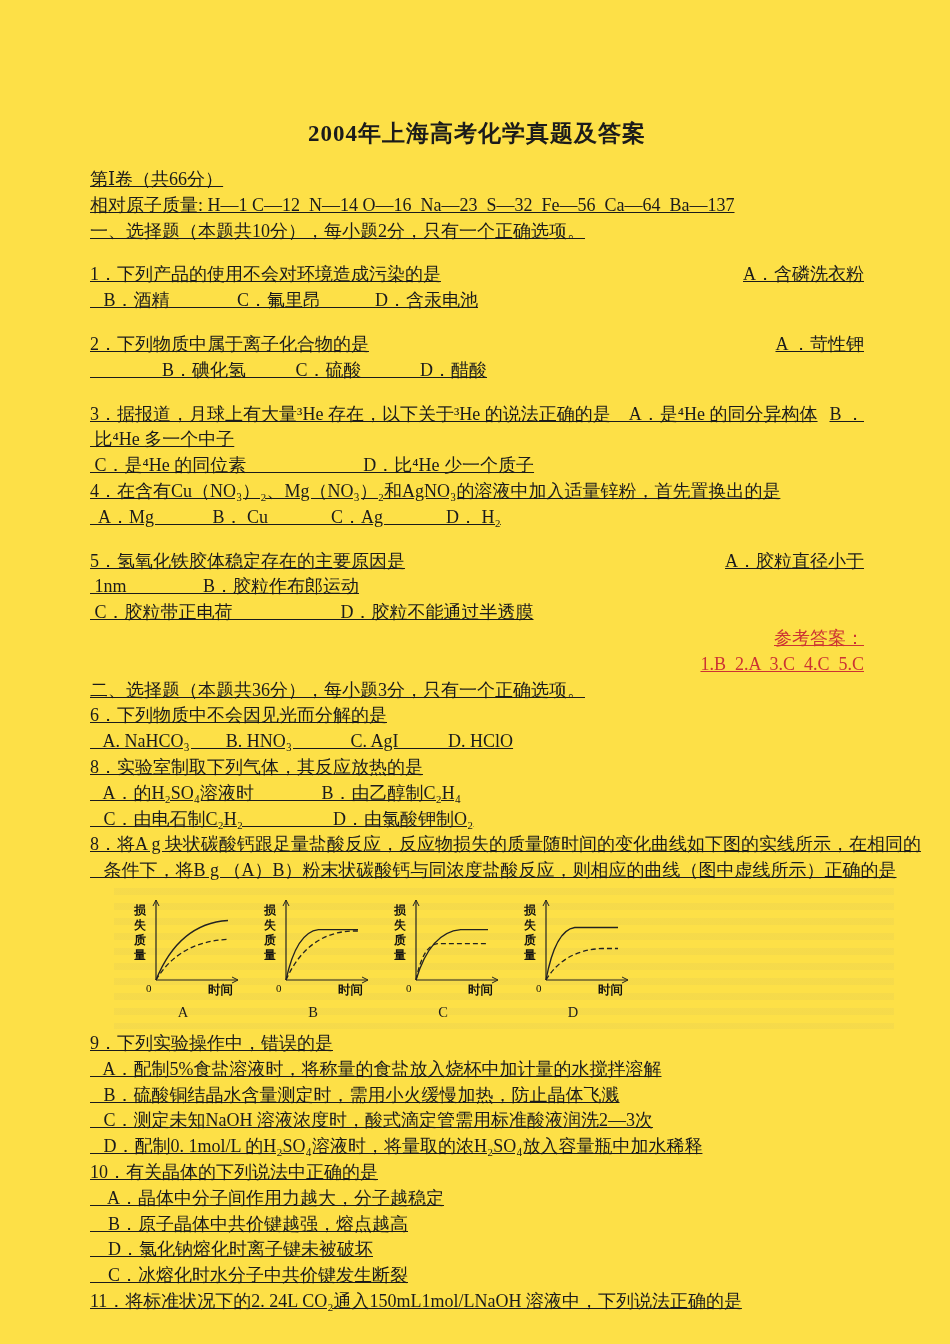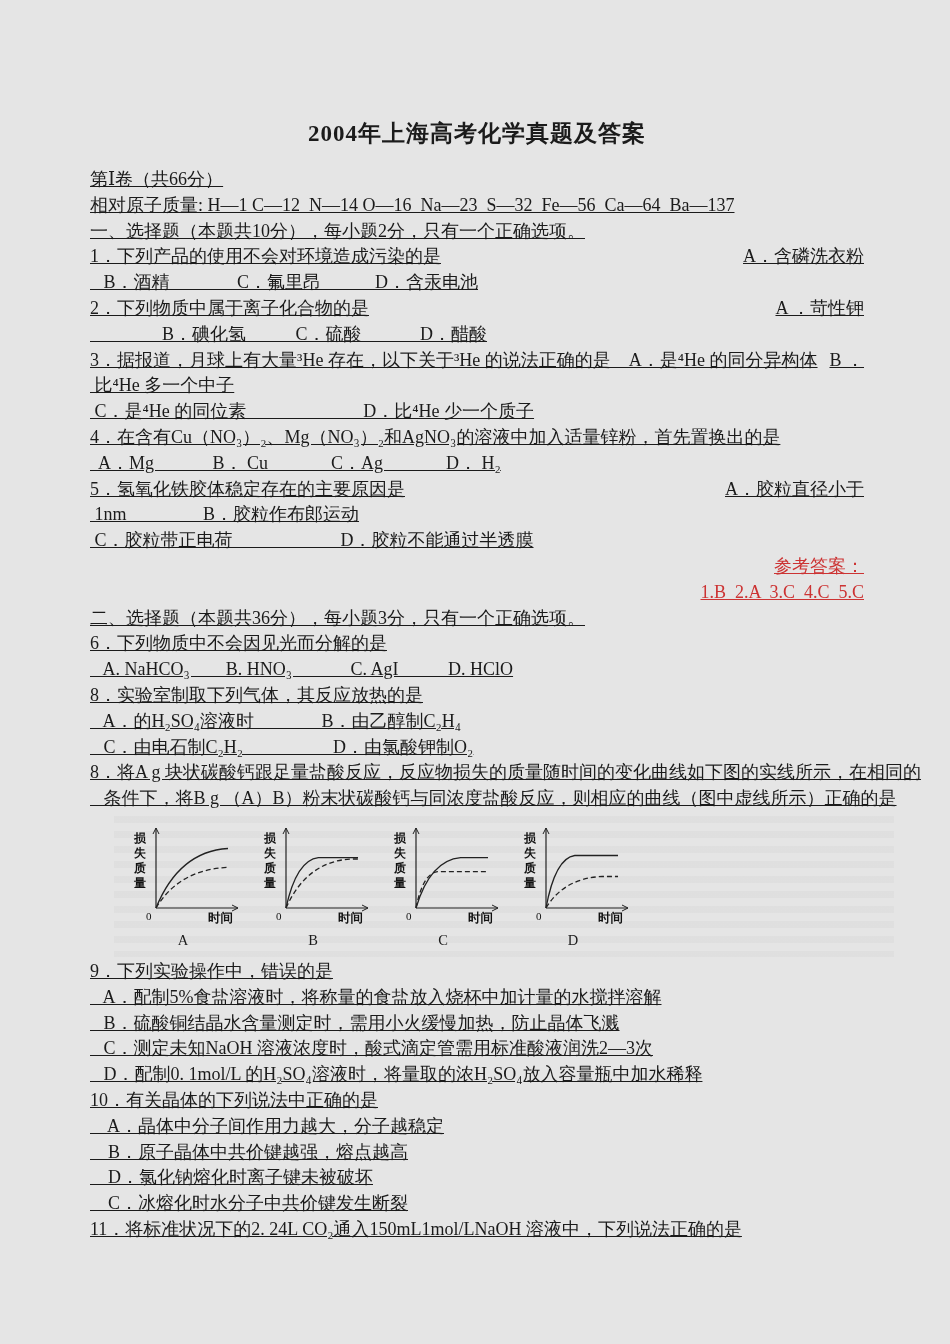--- a/index.html
+++ b/index.html
@@ -1,20 +1,20 @@
 <!DOCTYPE html>
 <html style="--answer-red: #cc3333;"><head>
 <meta charset="utf-8">
 <style>
   html,body{margin:0;padding:0;background:#ffffff;}
   .page{
     width:950px;
     height:1344px;
     box-sizing:border-box;
-    background:#e5e5e5;
+    background:#fde047;
     color:#1b1b1b;
     font-family:"Liberation Serif","DejaVu Serif",serif;
     padding:118px 86px 30px 90px;
     overflow:hidden;
     position:relative;
   }
   .title{
     font-size:23px;
     font-weight:bold;
     text-align:center;
@@ -24,21 +24,21 @@
   .body-lines{width:100%;}
   .line{
     font-size:18px;
     line-height:25.8px;
     display:flex;
     justify-content:space-between;
     align-items:baseline;
     text-decoration:underline;
   }
   .seg{white-space:pre;}
-  .seg.right{white-space:pre;}
+  .seg.right{white-space:pre;margin-top:18px;}
   .line.red{color:var(--answer-red,#cc3333);padding-left:22px;justify-content:flex-end;}
   .figure{
     display:flex;
     gap:8px;
     margin:8px 0 10px 32px;
     position:relative;
   }
   
   .figure::before{
     content:"";

